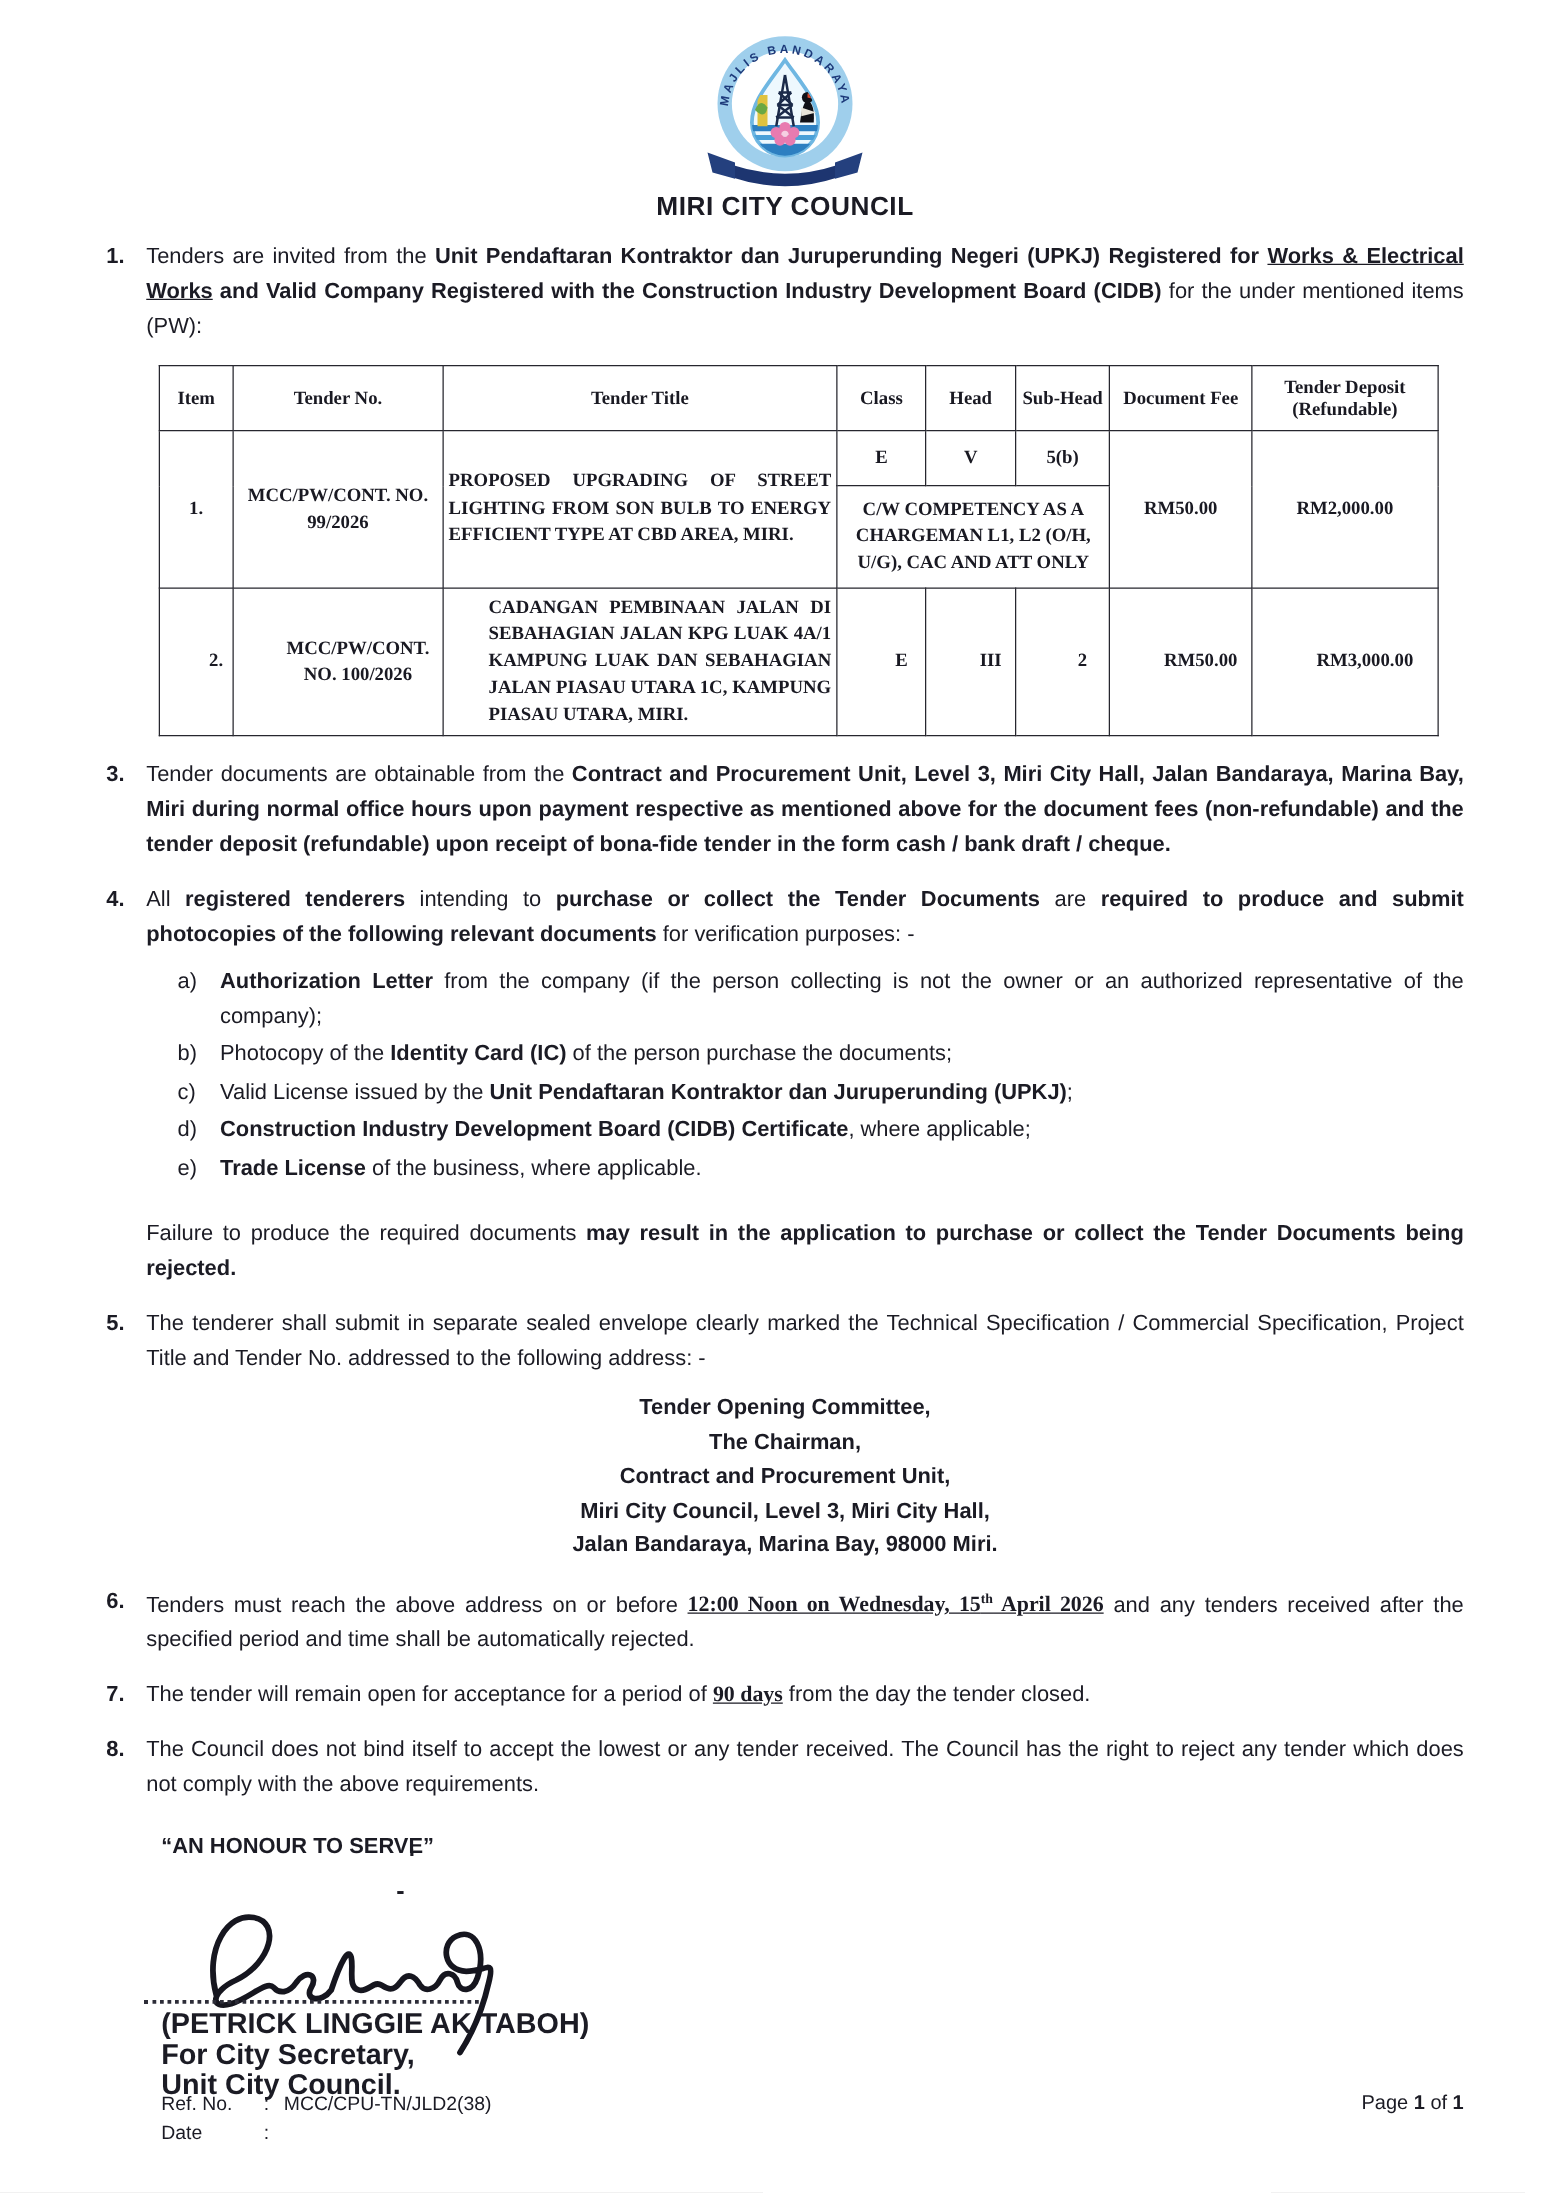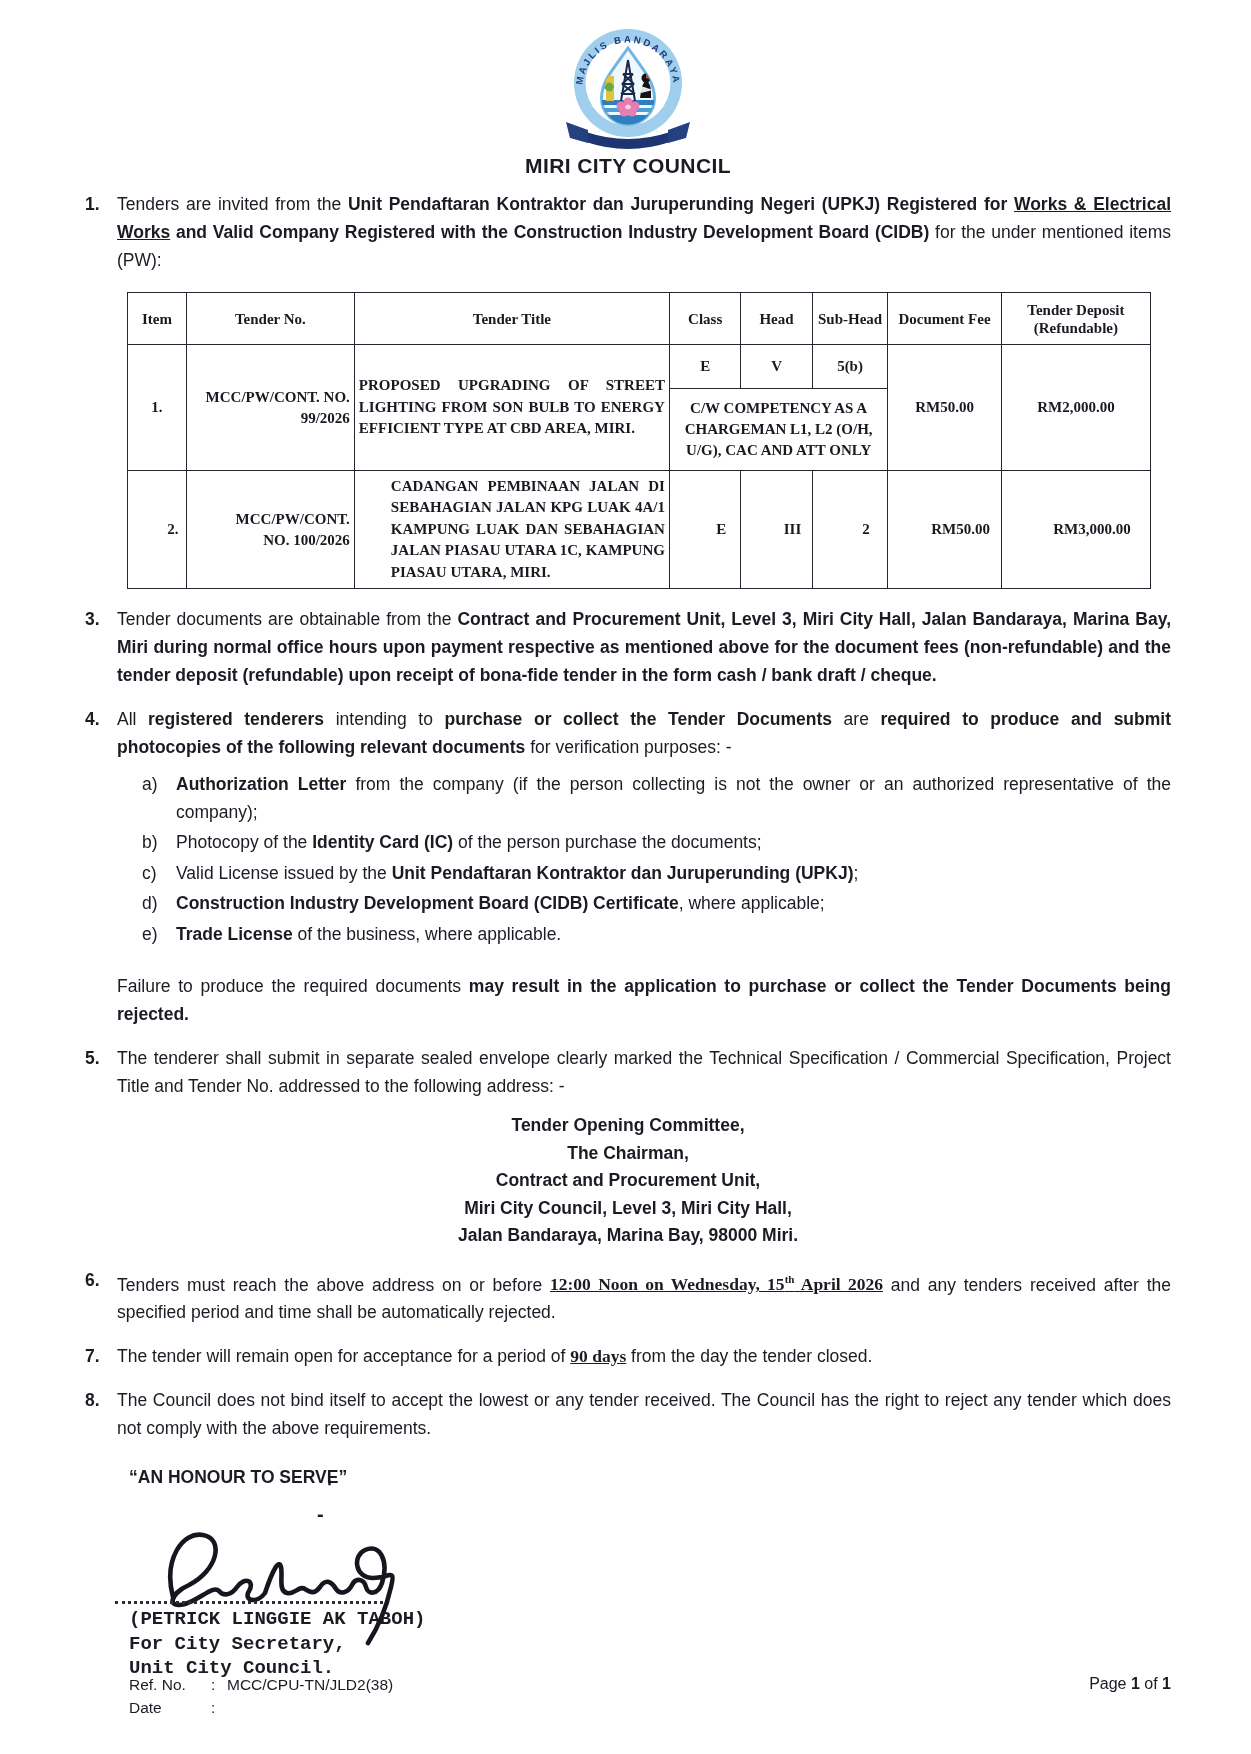--- a/index.html
+++ b/index.html
@@ -31,21 +31,21 @@
     border-collapse:collapse; table-layout:fixed;
     width:1024px; margin:18px 0 0 42px;
     font-size:15px; font-weight:700; color:#191922;font-family:Liberation Serif, serif;
   }
   .tender-table td, .tender-table th { border:1.7px solid #26262e; padding:2px 4px; }
   .tender-table th { font-size:15px; line-height:18px; height:52px; }
   .tr-r1a td { height:44px; }
   .tr-r1b td { height:82px; }
   .tr-r2  td { height:118px;padding-left:36px; }
   .cell-c { text-align:center; vertical-align:middle; }
-  .cell-tno { text-align:right; vertical-align:middle; padding-left:14px; line-height:21px;margin-left:36px; }
+  .cell-tno { text-align:center; vertical-align:middle; padding-left:14px; line-height:21px;margin-left:36px; }
   .cell-title { text-align:justify; vertical-align:middle; padding:6px 10px 6px 12px; line-height:21.5px; }
   .cell-comp { text-align:center; vertical-align:middle; line-height:21px; padding:2px 8px; }
 
   
   .sublist { margin:10px 0 0 57px; }
   .sublist .li { display:flex; font-size:17.5px; line-height:27.5px; margin-top:3px; }
   .sublist .li .ltr { width:34px; flex:none; }
   .sublist .li .ltext { flex:1; text-align:justify; }
 
   .plain-para { margin:18px 0 0 32px; font-size:17.5px; line-height:28px; text-align:justify; }
@@ -56,21 +56,21 @@
   
   .motto { margin:22px 0 0 44px; font-size:17.5px; font-weight:700; line-height:27px; }
   .motto .it { }
 
   
   .sig-section { position:relative; margin-left:44px; height:168px; }
   .ink-mark1 { position:absolute; left:198px; top:-14px; font-size:18px; font-weight:700; }
   .ink-mark2 { position:absolute; left:188px; top:12px; font-size:20px; font-weight:700; }
   .sig-svg { position:absolute; left:-4px; top:6px; }
   .dotline { position:absolute; left:-14px; top:110px; width:268px; border-bottom:3px dotted #2d2d38; }
-  .sig-name { position:absolute; left:0px; top:116px; font-weight:700; font-size:19px; line-height:24.5px;font-family:Liberation Mono, monospace; }
+  .sig-name { position:absolute; left:0px; top:116px; font-weight:700; font-size:23px; line-height:24.5px; }
 
   
   .doc-footer { display:flex; justify-content:space-between; margin-left:44px; margin-top:14px; font-size:15.5px; }
   .ref-grid { line-height:23px; }
   .ref-row { display:flex; }
   .ref-label { width:82px; }
   .ref-colon { width:16px; }
   .page-label { font-size:16px; padding-top:2px; }
   .page-label .b { font-weight:700; }
 </style>

